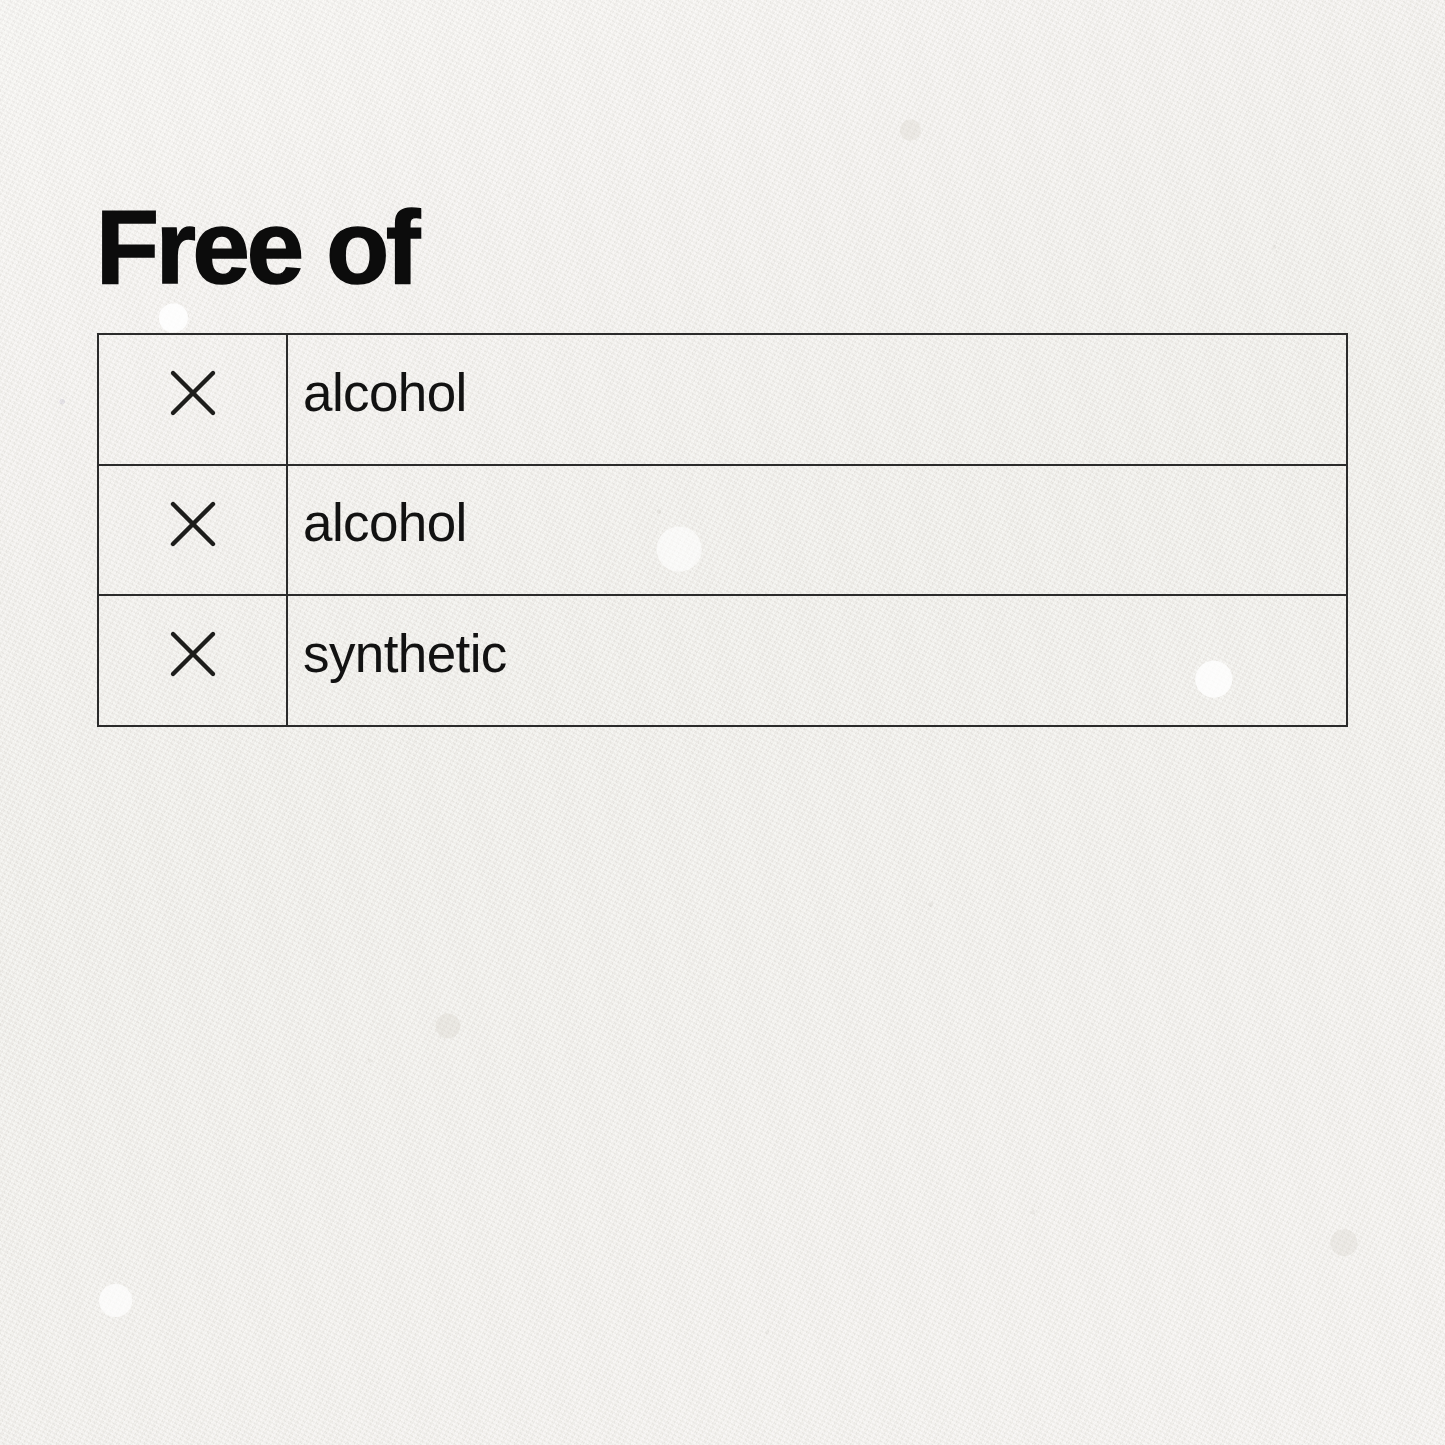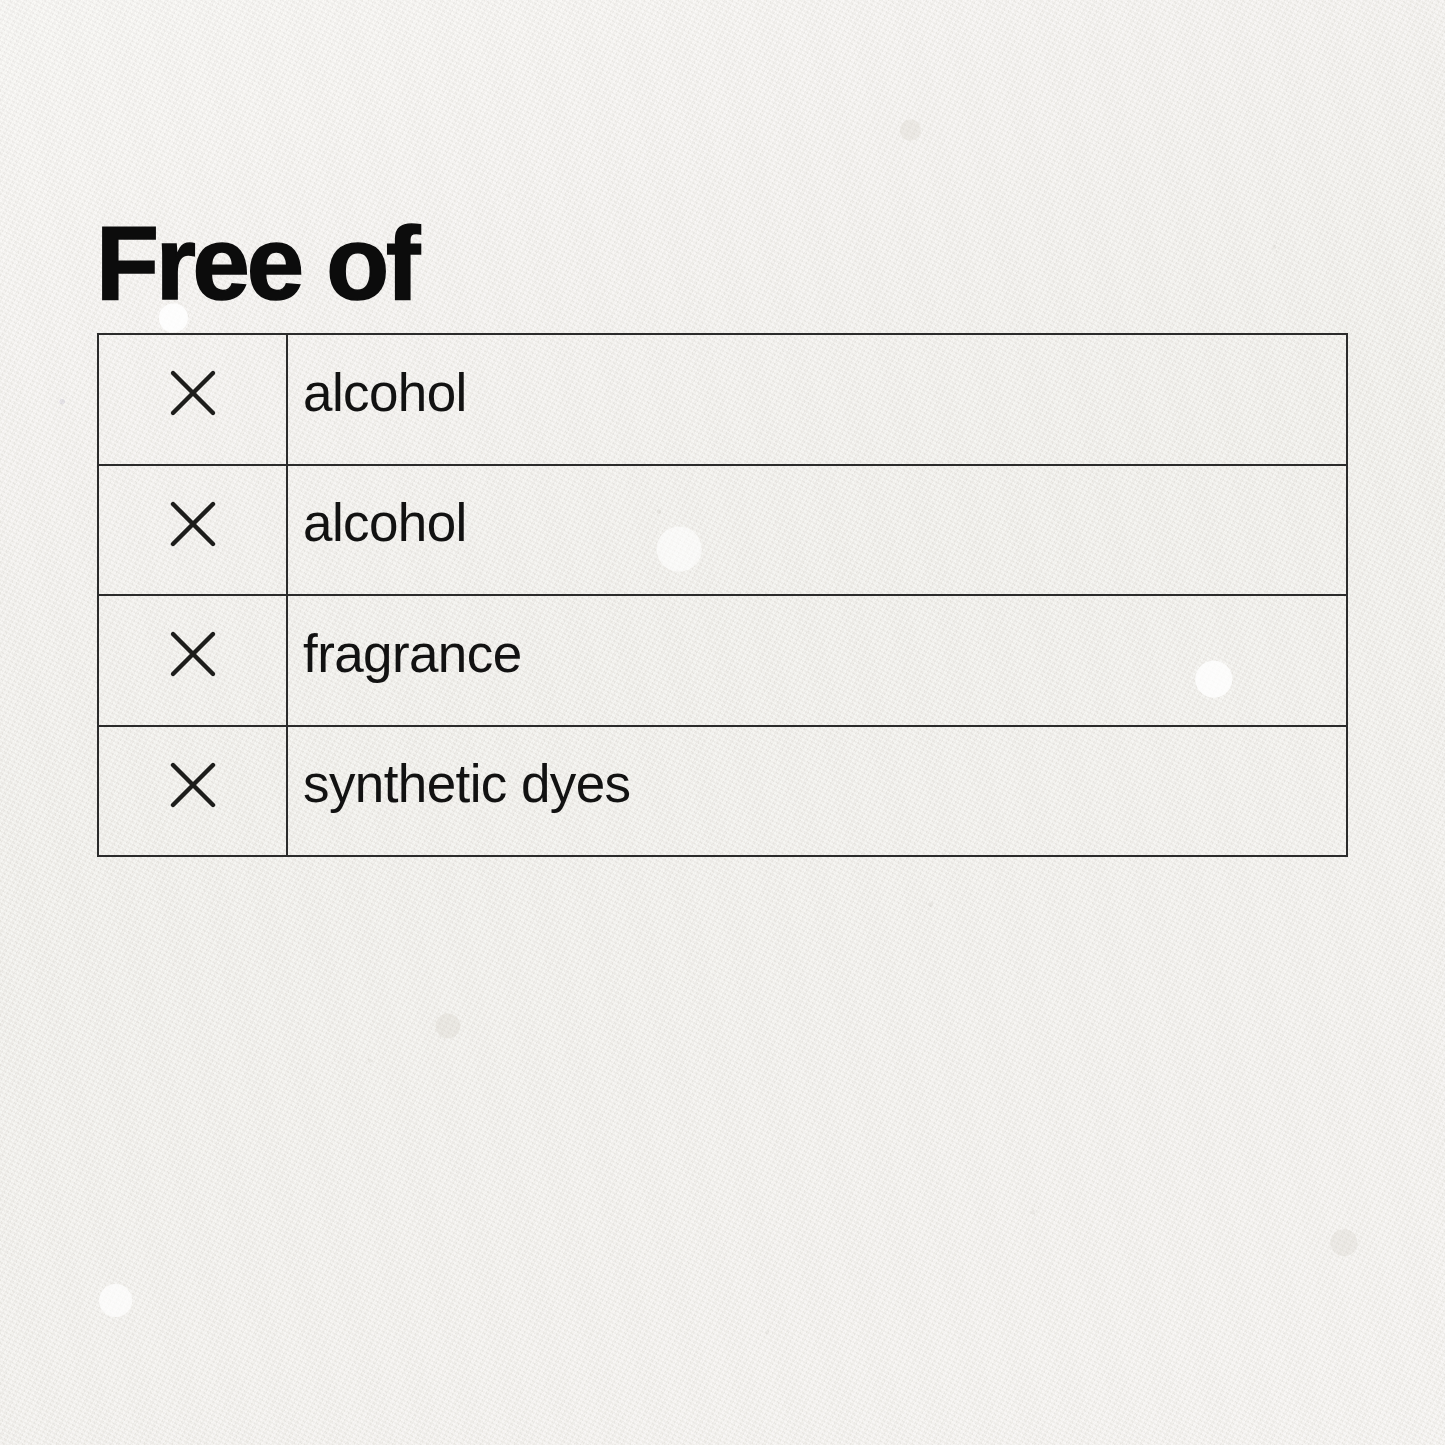--- a/index.html
+++ b/index.html
@@ -54,21 +54,21 @@
 
   #sheet {
     position: absolute;
     inset: 0;
   }
 
   
   .page-title {
     position: absolute;
     left: 96px;
-    top: 212px;
+    top: 196px;
     margin: 0;
     font-family: "Liberation Sans", sans-serif;
     font-size: 103px;
     font-weight: 700;
     letter-spacing: -3.2px;
     line-height: 1;
     color: #0c0c0c;
     -webkit-text-stroke: 1.6px #0c0c0c;
     white-space: nowrap;
   }
@@ -165,33 +165,22 @@
 
 
       <tr>
         <td class="cell-mark">
           <svg class="x-mark" viewBox="0 0 48 48" aria-hidden="true">
             <line x1="4" y1="4" x2="44" y2="44"></line>
             <line x1="44" y1="4" x2="4" y2="44"></line>
           </svg>
         </td>
         <td class="cell-label">
-          <span class="ingredient-label">fragrance</span>
+          <span class="ingredient-label">synthetic</span>
         </td>
       </tr>
 
 
-      <tr>
-        <td class="cell-mark">
-          <svg class="x-mark" viewBox="0 0 48 48" aria-hidden="true">
-            <line x1="4" y1="4" x2="44" y2="44"></line>
-            <line x1="44" y1="4" x2="4" y2="44"></line>
-          </svg>
-        </td>
-        <td class="cell-label">
-          <span class="ingredient-label">synthetic dyes</span>
-        </td>
-      </tr>
 
 
     </tbody>
   </table>
 </div>
 
 </body></html>

